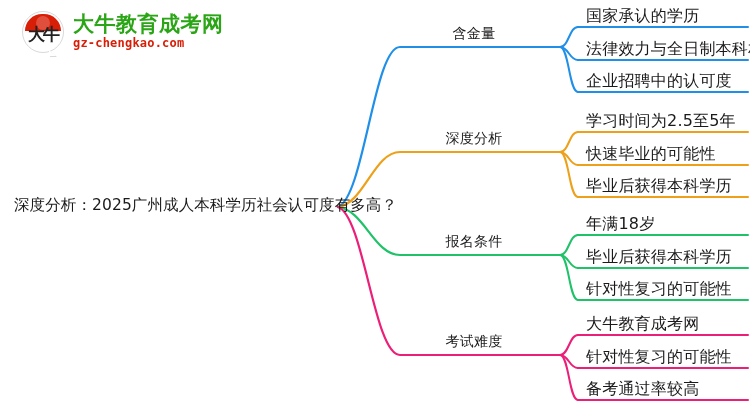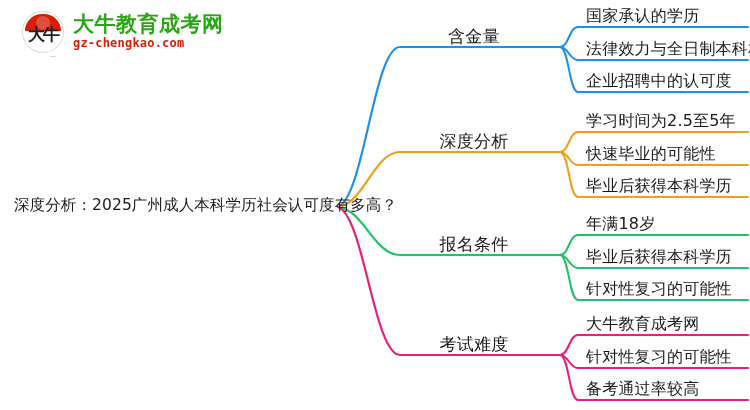--- a/index.html
+++ b/index.html
@@ -133,21 +133,21 @@
     font-size: 15.5px;
     color: #1a1a1a;
     line-height: 1.3;
     white-space: nowrap;
     letter-spacing: 0.1px;
   }
 
   
   .branch-label {
     position: absolute;
-    font-size: 17px;
+    font-size: 14px;
     color: #1a1a1a;
     white-space: nowrap;
     letter-spacing: 0.3px;
     text-align: center;
     transform: translateX(-50%);
   }
 
   
   .leaf-label {
     position: absolute;

